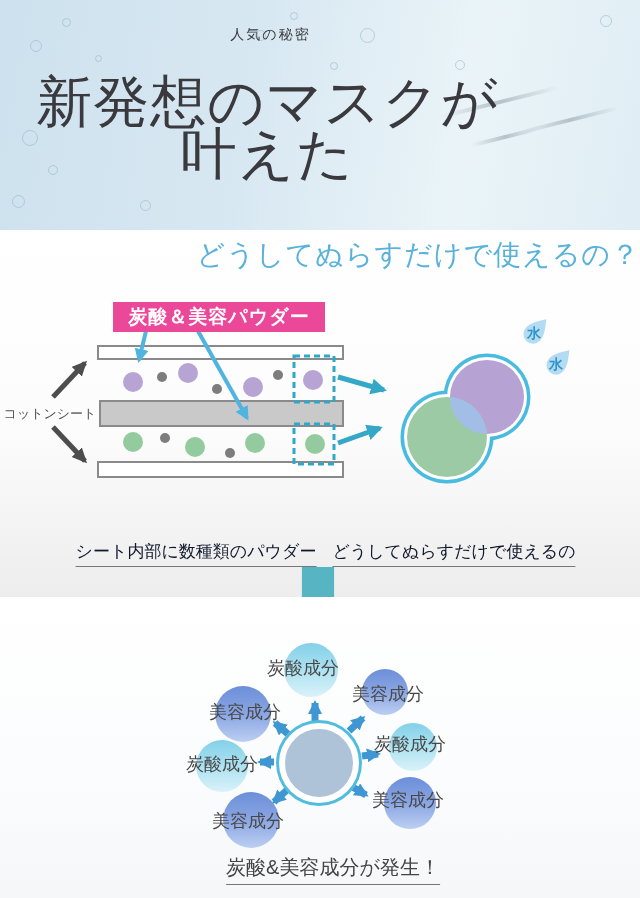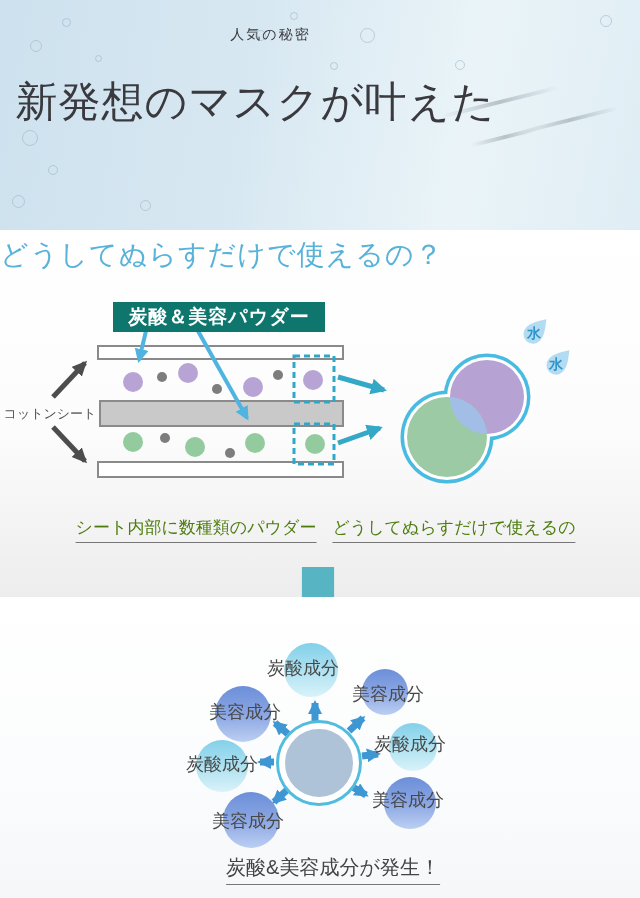--- a/index.html
+++ b/index.html
@@ -9,37 +9,37 @@
   
   .hero{position:absolute;left:0;top:0;width:640px;height:230px;
         background:linear-gradient(100deg,#cde1ee 0%,#d8e8f2 40%,#eaf4f8 72%,#dfedf4 100%);}
   .hbubble{position:absolute;border:1px solid rgba(150,178,200,.55);border-radius:50%;}
   .streak{position:absolute;height:4px;border-radius:3px;
           background:linear-gradient(90deg,rgba(120,135,145,0),rgba(120,135,145,.45),rgba(120,135,145,0));
           transform:rotate(-14deg);}
   .eyebrow{position:absolute;left:0;top:26px;width:541px;text-align:center;margin:0;
            font-size:14px;color:#3a3a3e;letter-spacing:2px;}
   .hero-title{position:absolute;left:0;top:76px;width:511px;text-align:center;margin:0;
-              font-size:42px;font-weight:400;color:#3a3a3e;line-height:52px;letter-spacing:1px;}
+              font-size:56px;font-weight:400;color:#3a3a3e;line-height:52px;letter-spacing:1px;padding-left:12px;}
 
   
   .explain-bg{position:absolute;left:0;top:230px;width:640px;height:367px;
               background:linear-gradient(180deg,#ffffff 0%,#fcfcfc 55%,#ededed 100%);}
-  .section-title{position:absolute;left:0;top:236px;width:640px;text-align:left;margin:0;
+  .section-title{position:absolute;left:0;top:236px;width:640px;text-align:right;margin:0;
                  font-size:28px;font-weight:400;color:#58b2da;letter-spacing:1px;}
   .diagram-svg{position:absolute;left:0;top:280px;}
   .powder-label{position:absolute;left:113px;top:302px;width:212px;height:30px;line-height:30px;
-                background:#0f766e;color:#fff;font-size:19px;font-weight:bold;text-align:center;letter-spacing:1px;}
+                background:#ec4899;color:#fff;font-size:19px;font-weight:bold;text-align:center;letter-spacing:1px;}
   .cotton-label{position:absolute;left:50px;top:405px;transform:translateX(-50%);
                 font-size:13px;color:#555;white-space:nowrap;}
   .water{position:absolute;transform:translate(-50%,-50%);font-size:14px;font-weight:bold;color:#2d94cb;}
   .w1{left:534px;top:334px;}
   .w2{left:556px;top:365px;}
   .caption{position:absolute;transform:translateX(-50%);white-space:nowrap;
-           font-size:17px;color:#4d7c0f;padding-bottom:3px;border-bottom:1px solid #777;}
+           font-size:17px;color:#0f172a;padding-bottom:3px;border-bottom:1px solid #777;margin-top:24px;}
   .cap-left{left:196px;top:516px;}
   .cap-right{left:454px;top:516px;}
   .down-arrow{position:absolute;left:283px;top:567px;width:70px;height:64px;background:#57b5c3;
               clip-path:polygon(27% 0,73% 0,73% 48%,100% 48%,50% 100%,0 48%,27% 48%);}
 
   
   .result-bg{position:absolute;left:0;top:597px;width:640px;height:301px;
              background:linear-gradient(180deg,#ffffff 0%,#fbfcfd 60%,#f5f7f8 100%);}
   .rays-svg{position:absolute;left:0;top:600px;}
   .center-circle{position:absolute;left:279px;top:723px;width:68px;height:68px;border-radius:50%;

